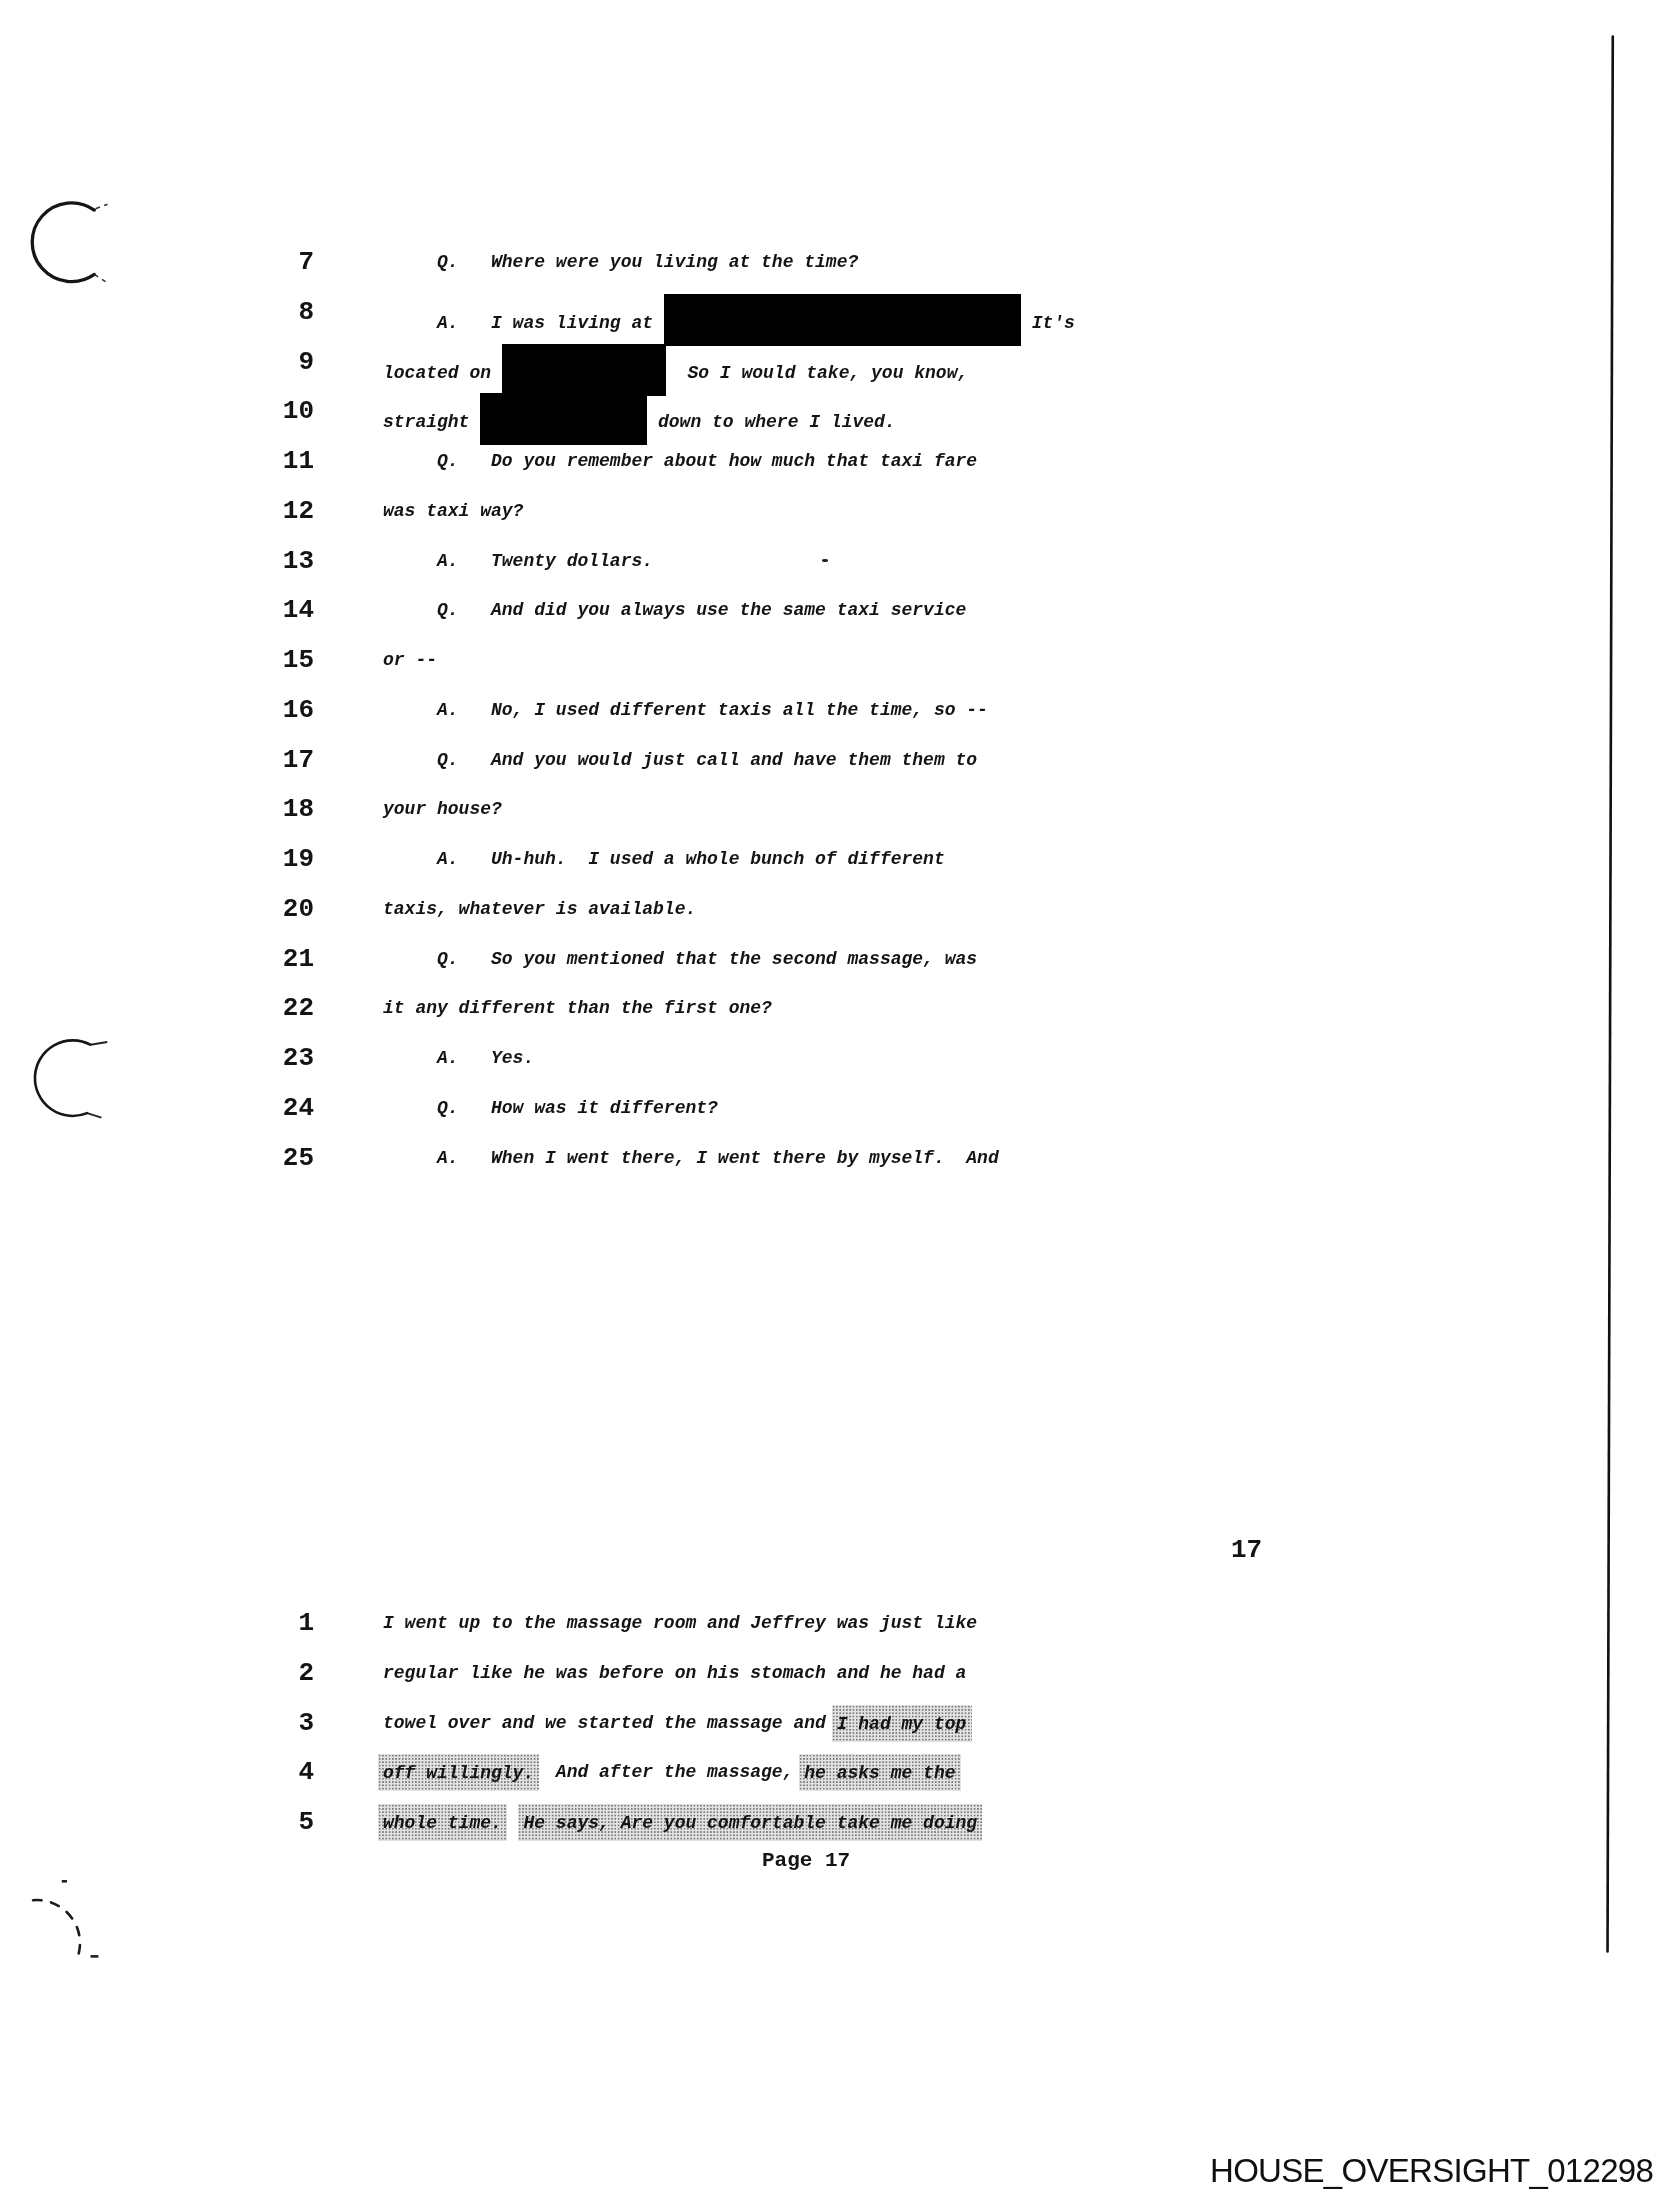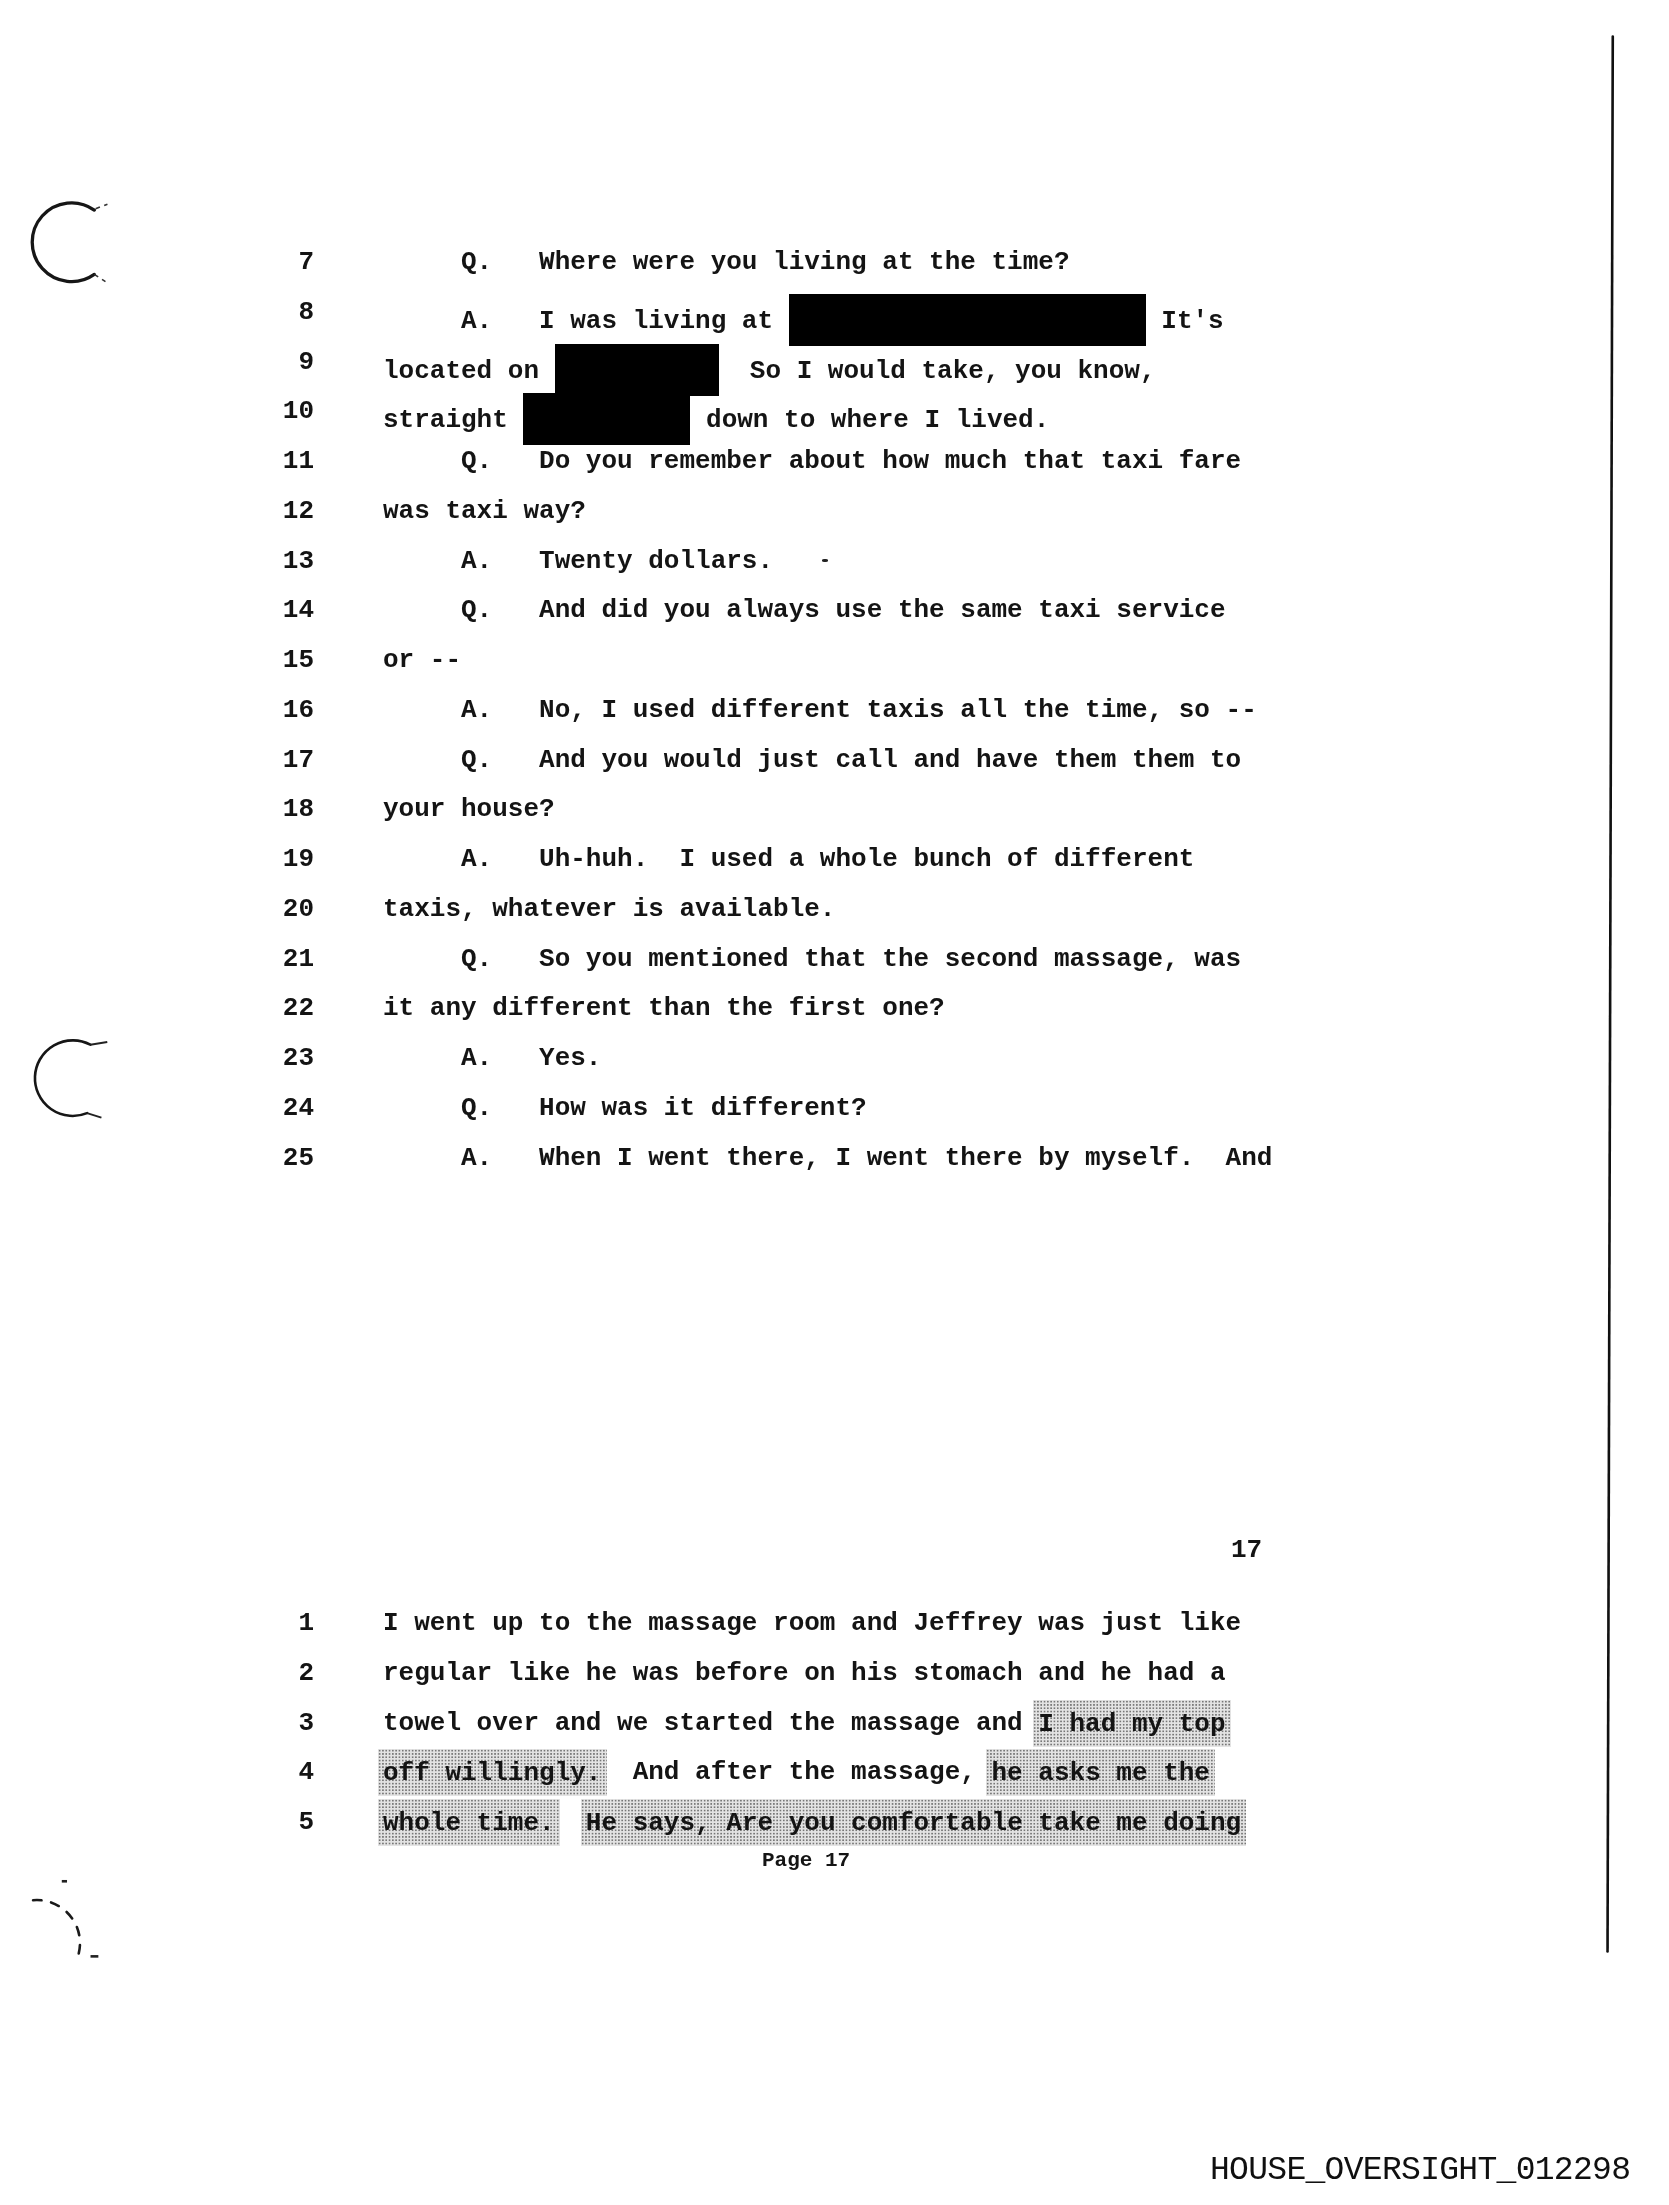--- a/index.html
+++ b/index.html
@@ -12,21 +12,21 @@
     color:#141414;
     overflow:hidden;
   }
   .row{position:absolute;left:0;width:100%;}
   .lnum{
     position:absolute;left:249px;top:0;width:65px;
     text-align:right;font-size:26px;line-height:37px;white-space:pre;
   }
   .ltext{
     position:absolute;left:383px;top:0;
-    font-size:26px;line-height:37px;white-space:pre;
+    font-size:18px;line-height:37px;white-space:pre;font-style:italic;
   }
   .redact{
     display:inline-block;
     background:#000000;
     height:52px;
     vertical-align:-18.3px;
   }
   .hl{
     background-color:#e3e3e3;
     background-image:radial-gradient(circle,#777777 0.7px,rgba(0,0,0,0) 0.9px);
@@ -46,21 +46,21 @@
   #page-number-top{
     position:absolute;left:1231px;top:1532px;
     font-size:26px;line-height:37px;
   }
   #page-label{
     position:absolute;left:762px;top:1842px;
     font-size:21px;line-height:37px;white-space:pre;
   }
   #footer-id{
     position:absolute;left:1210px;top:2152px;
-    font-family:Liberation Mono, monospace;
+    font-family:Liberation Sans, sans-serif;
     font-weight:400;
     font-size:33px;line-height:37px;
     letter-spacing:-0.7px;
     color:#101010;
     white-space:pre;
   }
   .artifact{position:absolute;pointer-events:none;}
   .speck{position:absolute;background:#222;border-radius:40%;}
 </style>
 </head>

